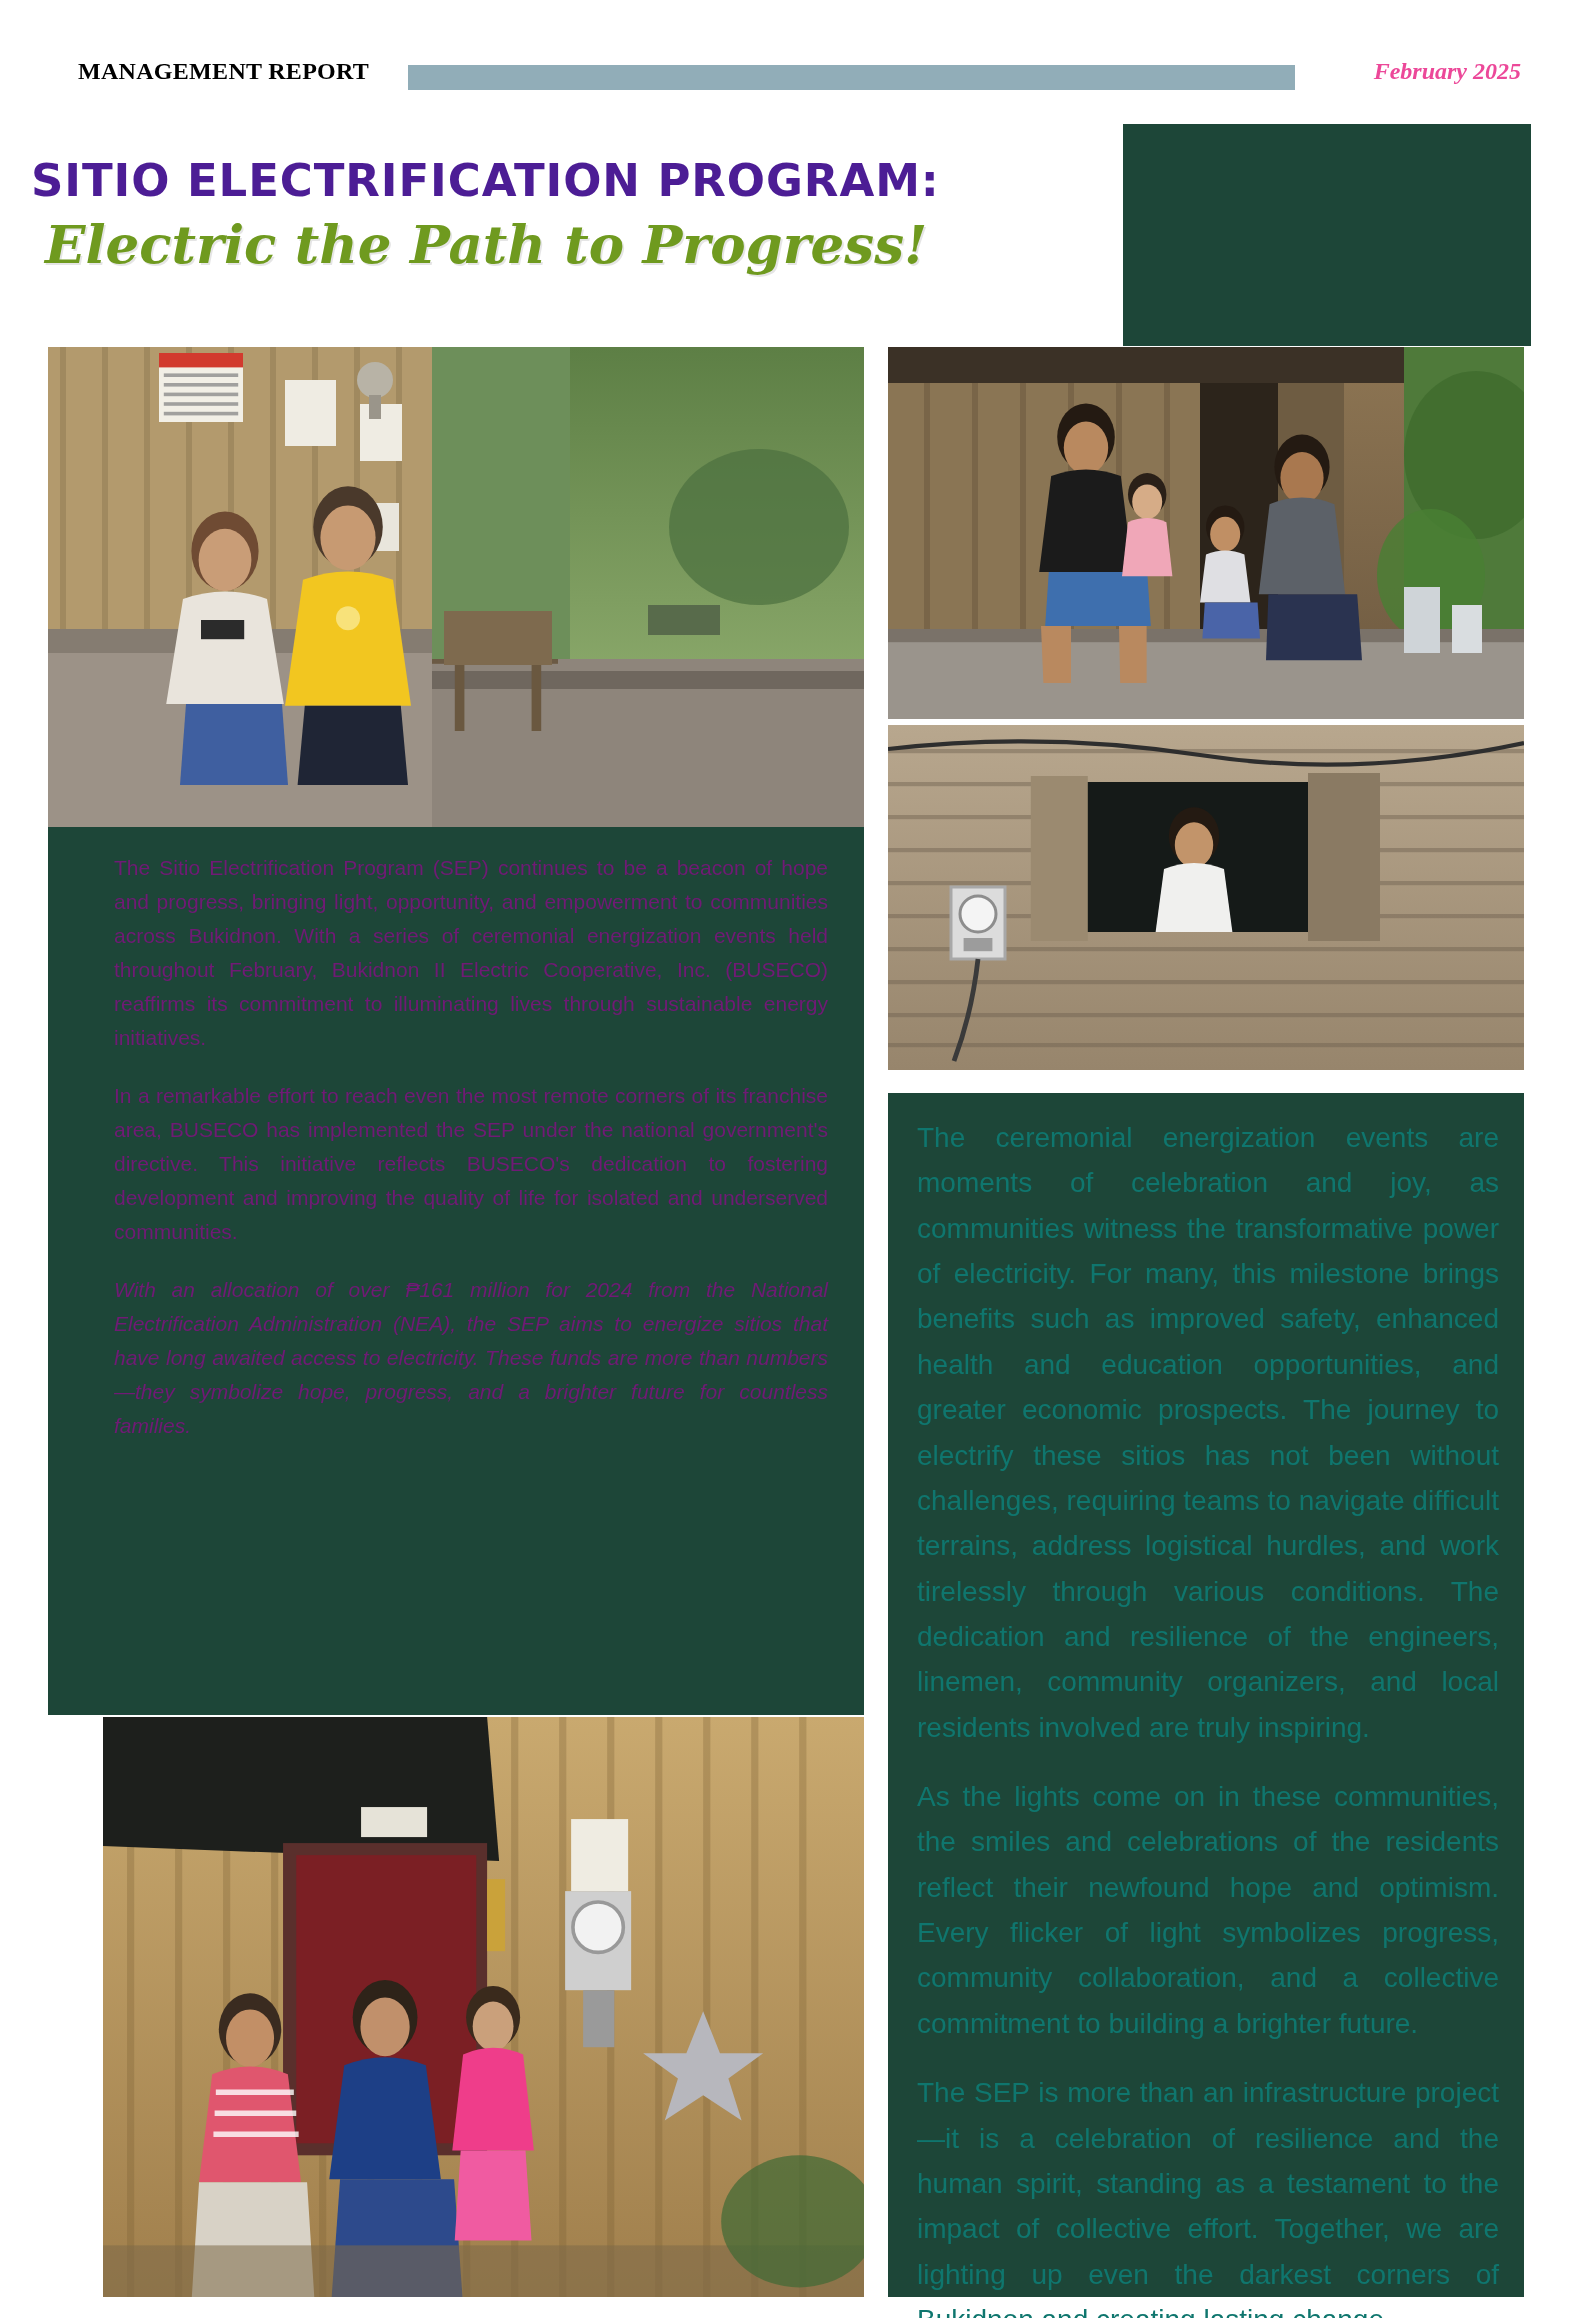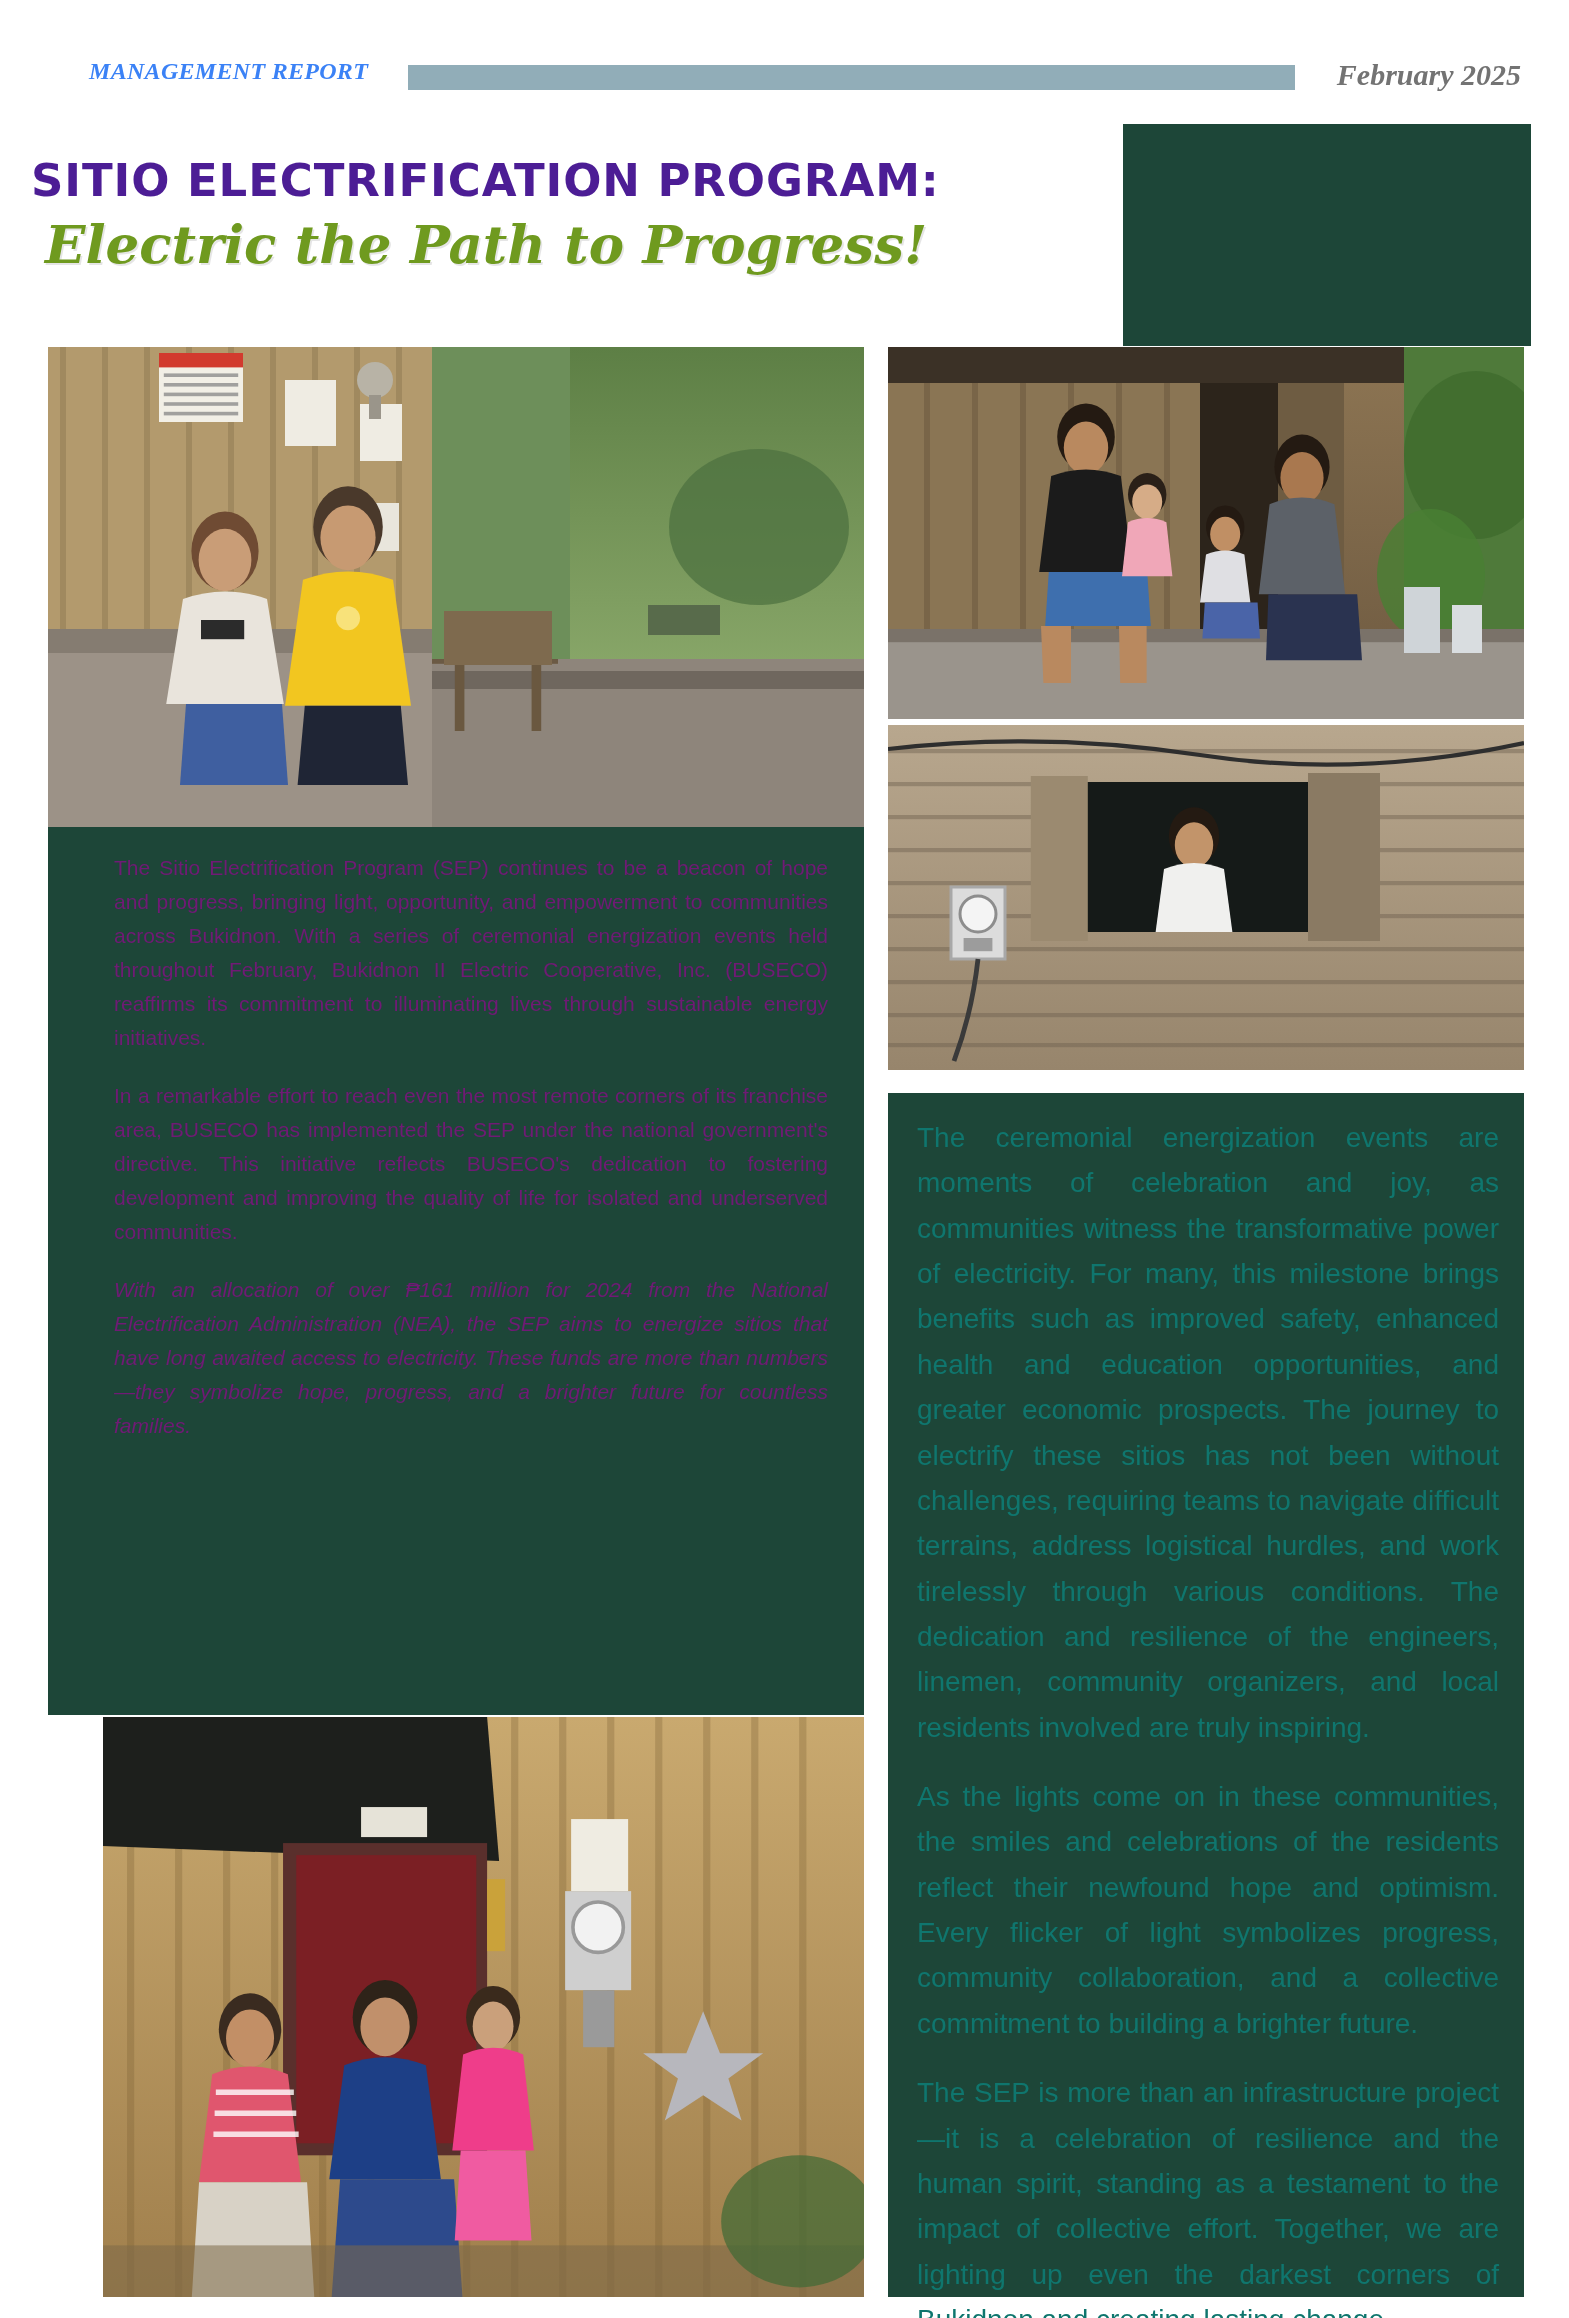--- a/index.html
+++ b/index.html
@@ -7,47 +7,46 @@
   body {
     width: 1569px;
     height: 2319px;
     background: #ffffff;
     font-family: "Liberation Sans", sans-serif;
     position: relative;
     overflow: hidden;
   }
   .header-label {
     position: absolute;
-    left: 89px;
+    left: 78px;
+    top: 58px;
+    font-family: "Liberation Serif", serif;
+    font-weight: bold;
+    font-size: 24px;
+    letter-spacing: 0.3px;
+    color: #000000;
+    white-space: nowrap;
+  }
+  .header-bar {
+    position: absolute;
+    left: 408px;
+    top: 65px;
+    width: 887px;
+    height: 25px;
+    background: #91adb8;
+  }
+  .header-date {
+    position: absolute;
+    right: 48px;
     top: 58px;
     font-family: "Liberation Serif", serif;
     font-style: italic;
     font-weight: bold;
     font-size: 24px;
-    letter-spacing: 0.3px;
-    color: #3b82f6;
-    white-space: nowrap;
-  }
-  .header-bar {
-    position: absolute;
-    left: 408px;
-    top: 65px;
-    width: 887px;
-    height: 25px;
-    background: #91adb8;
-  }
-  .header-date {
-    position: absolute;
-    right: 48px;
-    top: 58px;
-    font-family: "Liberation Serif", serif;
-    font-style: italic;
-    font-weight: bold;
-    font-size: 30px;
-    color: #737373;
+    color: #ec4899;
     white-space: nowrap;
   }
 
   
   .title-green-block {
     position: absolute;
     left: 1123px;
     top: 124px;
     width: 408px;
     height: 222px;

